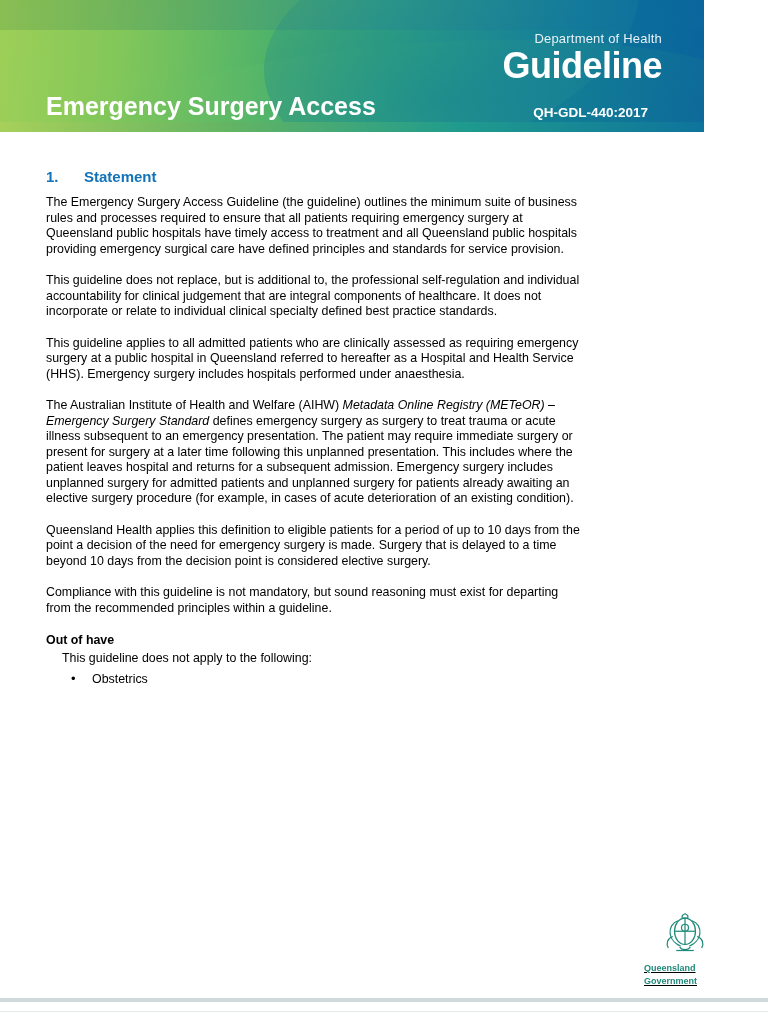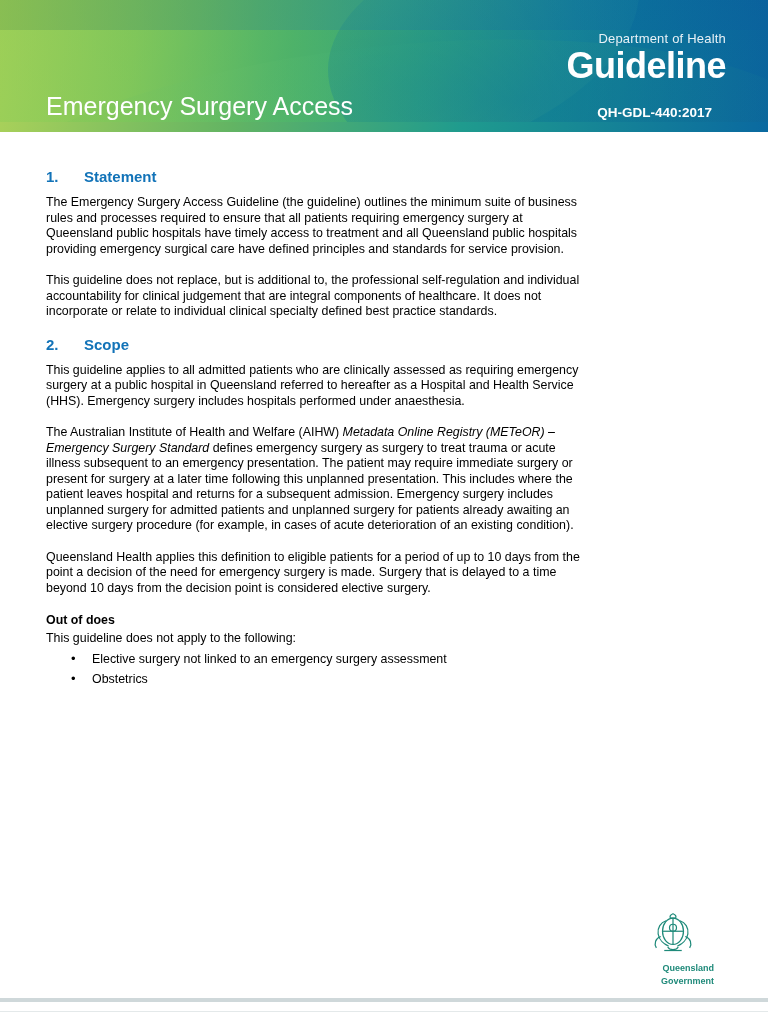--- a/index.html
+++ b/index.html
@@ -12,21 +12,21 @@
     height: 1024px;
     font-family: "Liberation Sans", sans-serif;
     color: #000000;
     position: relative;
     overflow: hidden;
   }
 
   
   .banner {
     position: relative;
-    width: 768px;
+    width: 704px;
     height: 132px;
     overflow: hidden;
     background: linear-gradient(100deg, #8cc63e 0%, #6fbe44 18%, #3aa85c 38%, #1f9b7a 55%, #0f7f97 72%, #0b6b9c 88%, #0a5f9e 100%);
   }
   .banner .swoosh1 {
     position: absolute;
     left: -120px;
     top: -170px;
     width: 760px;
     height: 360px;
@@ -95,21 +95,21 @@
     top: 105px;
     font-size: 13.5px;
     font-weight: bold;
     color: #ffffff;
   }
   .doc-title {
     position: absolute;
     left: 46px;
     top: 92px;
     font-size: 25px;
-    font-weight: normal;
+    font-weight: bold;
     color: #ffffff;
   }
 
   
   .page {
     padding: 22px 46px 0 46px;
     box-sizing: border-box;
     width: 632px;
   }
   h2.section {
@@ -131,21 +131,21 @@
   }
   .sub-head {
     font-size: 12.4px;
     font-weight: bold;
     margin: 0 0 2px 0;
     line-height: 16px;
   }
   .intro-line {
     font-size: 12.4px;
     line-height: 16px;
-    margin: 0 0 3px 0;
+    margin: 0 0 3px 16px;
   }
   ul.bullets {
     margin: 0;
     padding-left: 46px;
     list-style: none;
   }
   ul.bullets li {
     font-size: 12.4px;
     line-height: 20px;
     position: relative;
@@ -155,24 +155,25 @@
     position: absolute;
     left: -21px;
     top: 0;
     font-size: 13px;
   }
   em { font-style: italic; }
 
   
   .footer-logo {
     position: absolute;
-    right: 54px;
+    right: 42px;
     bottom: 38px;
     width: 82px;
-    text-align: right;
+    text-align: left;
+    text-decoration: underline;
   }
   .crest {
     width: 56px;
     height: 56px;
     margin: 0 auto;
     display: block;
   }
   .qld-gov {
     font-size: 9px;
     color: #1f8a7a;
@@ -213,33 +214,30 @@
 </div>
 
 <div class="page">
 
   <h2 class="section">
     <span class="num">1.</span><span>Statement</span>
   </h2>
   <p class="body">The Emergency Surgery Access Guideline (the guideline) outlines the minimum suite of business rules and processes required to ensure that all patients requiring emergency surgery at Queensland public hospitals have timely access to treatment and all Queensland public hospitals providing emergency surgical care have defined principles and standards for service provision.</p>
   <p class="body">This guideline does not replace, but is additional to, the professional self-regulation and individual accountability for clinical judgement that are integral components of healthcare. It does not incorporate or relate to individual clinical specialty defined best practice standards.</p>
 
-  <h2 class="section">
-    <span class="num">2.</span><span>Scope</span>
-  </h2>
   <p class="body">This guideline applies to all admitted patients who are clinically assessed as requiring emergency surgery at a public hospital in Queensland referred to hereafter as a Hospital and Health Service (HHS). Emergency surgery includes hospitals performed under anaesthesia.</p>
 
   <p class="body"><span>The Australian Institute of Health and Welfare (AIHW) </span><em>Metadata Online Registry (METeOR) – Emergency Surgery Standard</em><span> defines emergency surgery as surgery to treat trauma or acute illness subsequent to an emergency presentation. The patient may require immediate surgery or present for surgery at a later time following this unplanned presentation. This includes where the patient leaves hospital and returns for a subsequent admission. Emergency surgery includes unplanned surgery for admitted patients and unplanned surgery for patients already awaiting an elective surgery procedure (for example, in cases of acute deterioration of an existing condition).</span></p>
 
   <p class="body">Queensland Health applies this definition to eligible patients for a period of up to 10 days from the point a decision of the need for emergency surgery is made. Surgery that is delayed to a time beyond 10 days from the decision point is considered elective surgery.</p>
-
-  <div class="sub-head">Out of does</div>
+  <p class="body">Compliance with this guideline is not mandatory, but sound reasoning must exist for departing from the recommended principles within a guideline.</p>
+
+  <div class="sub-head">Out of have</div>
   <div class="intro-line">This guideline does not apply to the following:</div>
   <ul class="bullets">
-    <li>Elective surgery not linked to an emergency surgery assessment</li>
     <li>Obstetrics</li>
   </ul>
 </div>
 
 <div class="footer-logo">
   <svg class="crest" viewBox="0 0 64 64">
     <g fill="none" stroke="#1f8a7a" stroke-width="1.4">
       <ellipse cx="32" cy="30" rx="12" ry="15"></ellipse>
       <path d="M32 15 L32 45"></path>
       <path d="M20 30 L44 30"></path>

